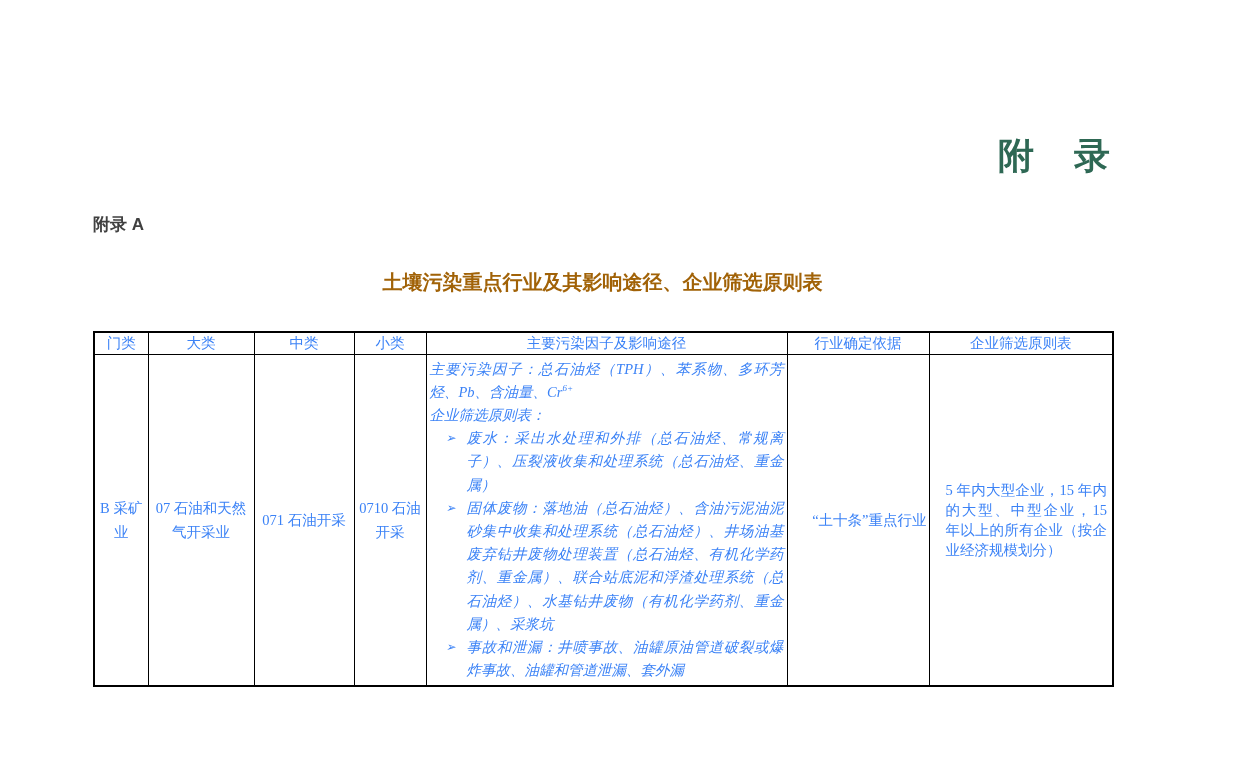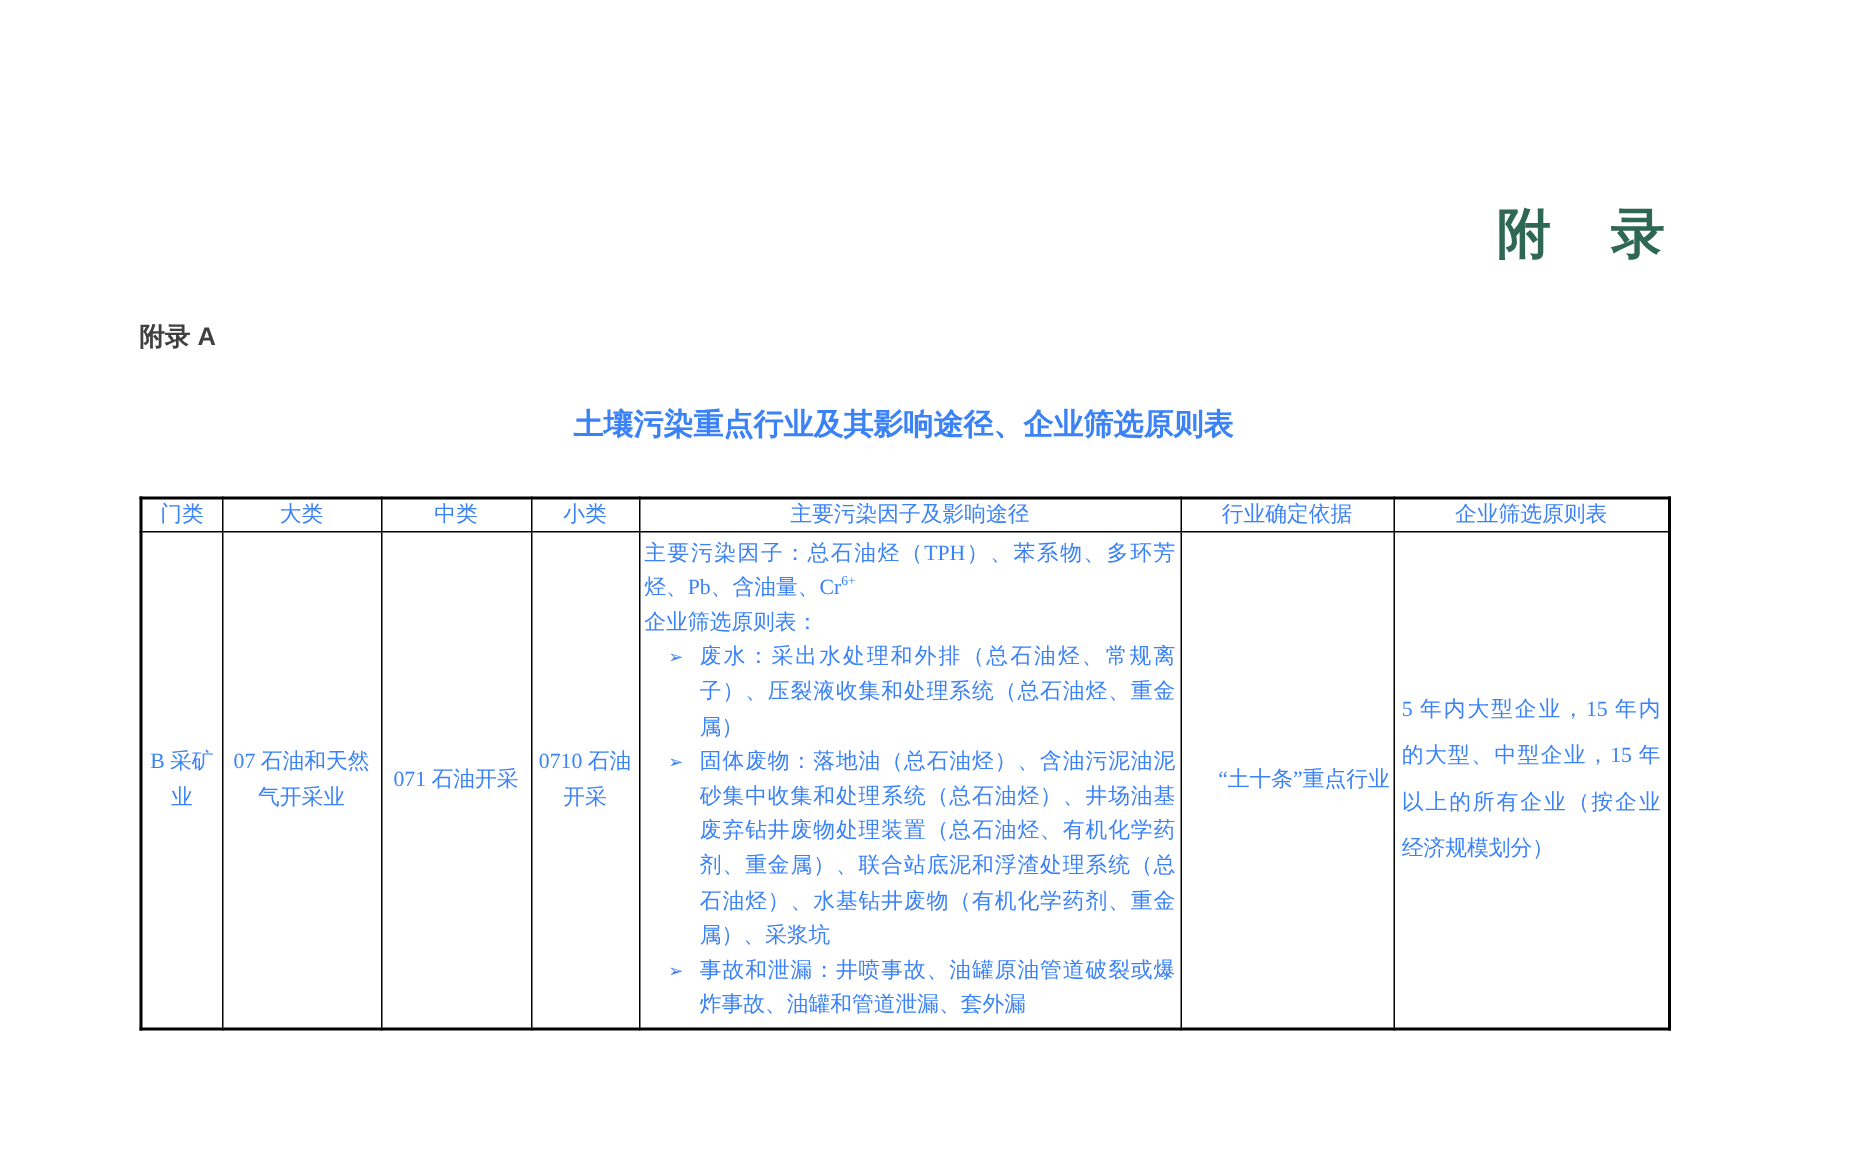--- a/index.html
+++ b/index.html
@@ -22,21 +22,21 @@
   }
   .appendix-label {
     position: absolute; left: 93px; top: 213px;
     font-family: "Liberation Sans", "DejaVu Sans", sans-serif;
     font-size: 17px; font-weight: 600; color: #404040;
   }
   .table-caption {
     position: absolute; left: 93px; top: 269px; width: 1019px;
     text-align: center;
     font-family: "Liberation Sans", "DejaVu Sans", sans-serif;
-    font-size: 20px; font-weight: bold; color: #3b82f6;
+    font-size: 20px; font-weight: bold; color: #a16207;
   }
 
   table.main-table {
     position: absolute; left: 93px; top: 331px;
     width: 1019px;
     border-collapse: collapse;
     table-layout: fixed;
     border: 2px solid #000;
     font-size: 14.5px;
     color: #3b82f6;
@@ -54,32 +54,33 @@
   .main-table td.pollution-cell {
     vertical-align: top;
     text-align: left;
     padding: 3px 3px 3px 3px;
     height: 308px;
   }
   .pline {
     line-height: 23.2px;
     text-align: justify;
     position: relative;
+    font-style: italic;
   }
   .pline.bullet { padding-left: 37px; }
   .pline.bullet .marker {
     position: absolute; left: 16px; top: 0;
     font-size: 12px;
   }
   .pline sup { font-size: 9px; line-height: 0; vertical-align: super; }
   .main-table td.basis-cell { text-align: right; padding: 1px 2px; }
   .main-table td.screening-cell {
     text-align: justify;
-    padding: 2px 5px 2px 5px;
-    line-height: 31px;
+    padding: 2px 5px 2px 16px;
+    line-height: 20px;
   }
 </style>
 </head>
 <body>
 
 <h1 class="doc-title" style="color: rgb(46, 104, 84);">附　录</h1>
 
 <div class="appendix-label">附录 A</div>
 
 <h2 class="table-caption">土壤污染重点行业及其影响途径、企业筛选原则表</h2>

